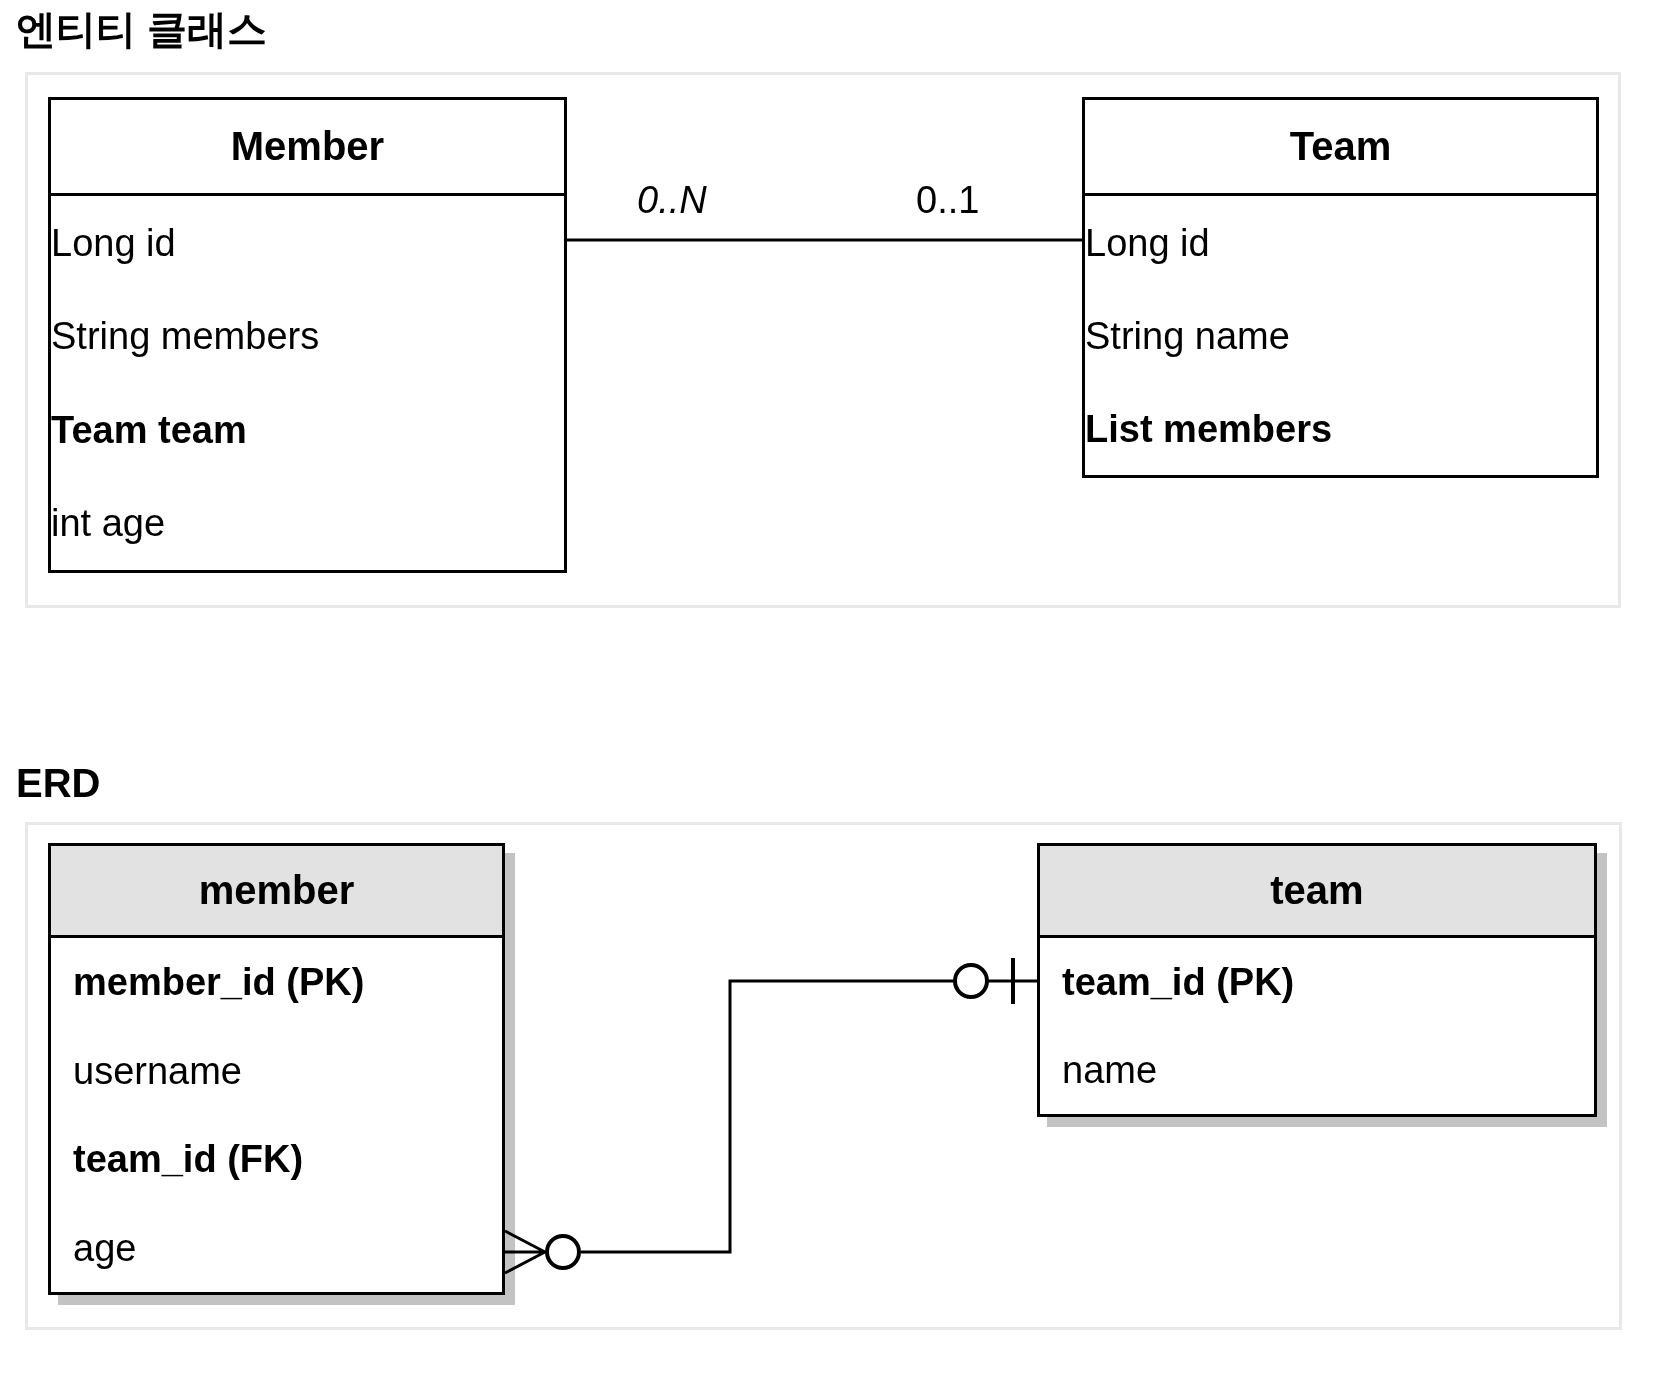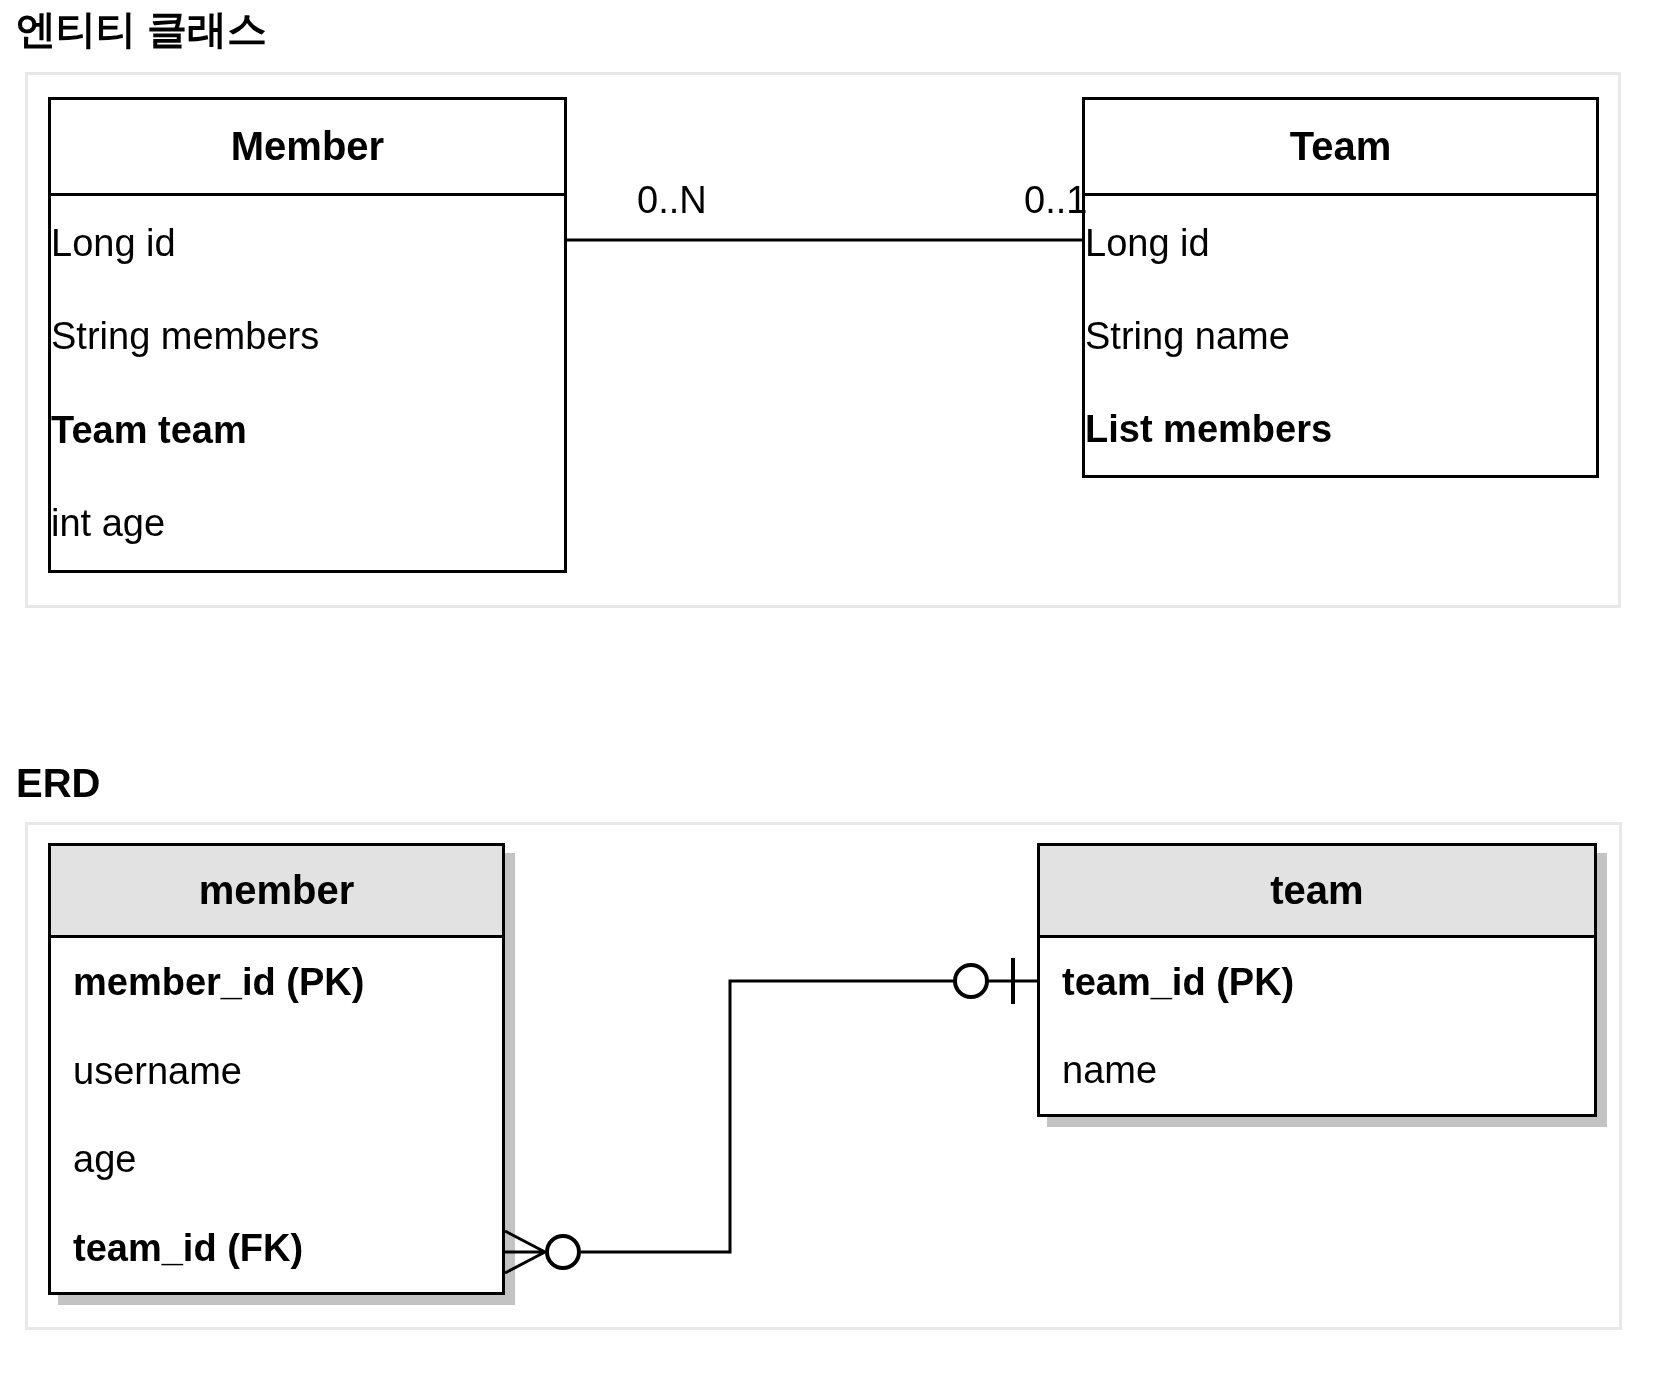--- a/index.html
+++ b/index.html
@@ -43,22 +43,22 @@
     flex:1 1 0; display:flex; align-items:center;
     font-size:38px; line-height:1;
     white-space:nowrap;
   }
   .row.bold { font-weight:700; }
 
   .card-label {
     position:absolute; top:181px; font-size:38px; line-height:38px;
     white-space:nowrap;
   }
-  #card-n { left:637px; }
-  #card-1 { left:1024px; }
+  #card-n { left:637px;font-style:italic; }
+  #card-1 { left:916px; }
 
   
   .erd-box {
     position:absolute; border:3px solid #000; background:#fff;
     box-sizing:border-box; display:flex; flex-direction:column;
     box-shadow:10px 10px 0 0 #c3c3c3;
   }
   #member-table { left:48px; top:843px; width:457px; height:452px; }
   #team-table   { left:1037px; top:843px; width:560px; height:274px; }
   .erd-header {
@@ -107,22 +107,22 @@
 
 <div class="section-title" id="title-erd">ERD</div>
 
 <div class="panel" id="panel-erd"></div>
 
 <div class="erd-box" id="member-table">
   <div class="erd-header">member</div>
   <div class="rows">
     <div class="row bold">member_id (PK)</div>
     <div class="row">username</div>
+    <div class="row bold">team_id (FK)</div>
     <div class="row">age</div>
-    <div class="row bold">team_id (FK)</div>
   </div>
 </div>
 
 <div class="erd-box" id="team-table">
   <div class="erd-header">team</div>
   <div class="rows">
     <div class="row bold">team_id (PK)</div>
     <div class="row">name</div>
   </div>
 </div>

